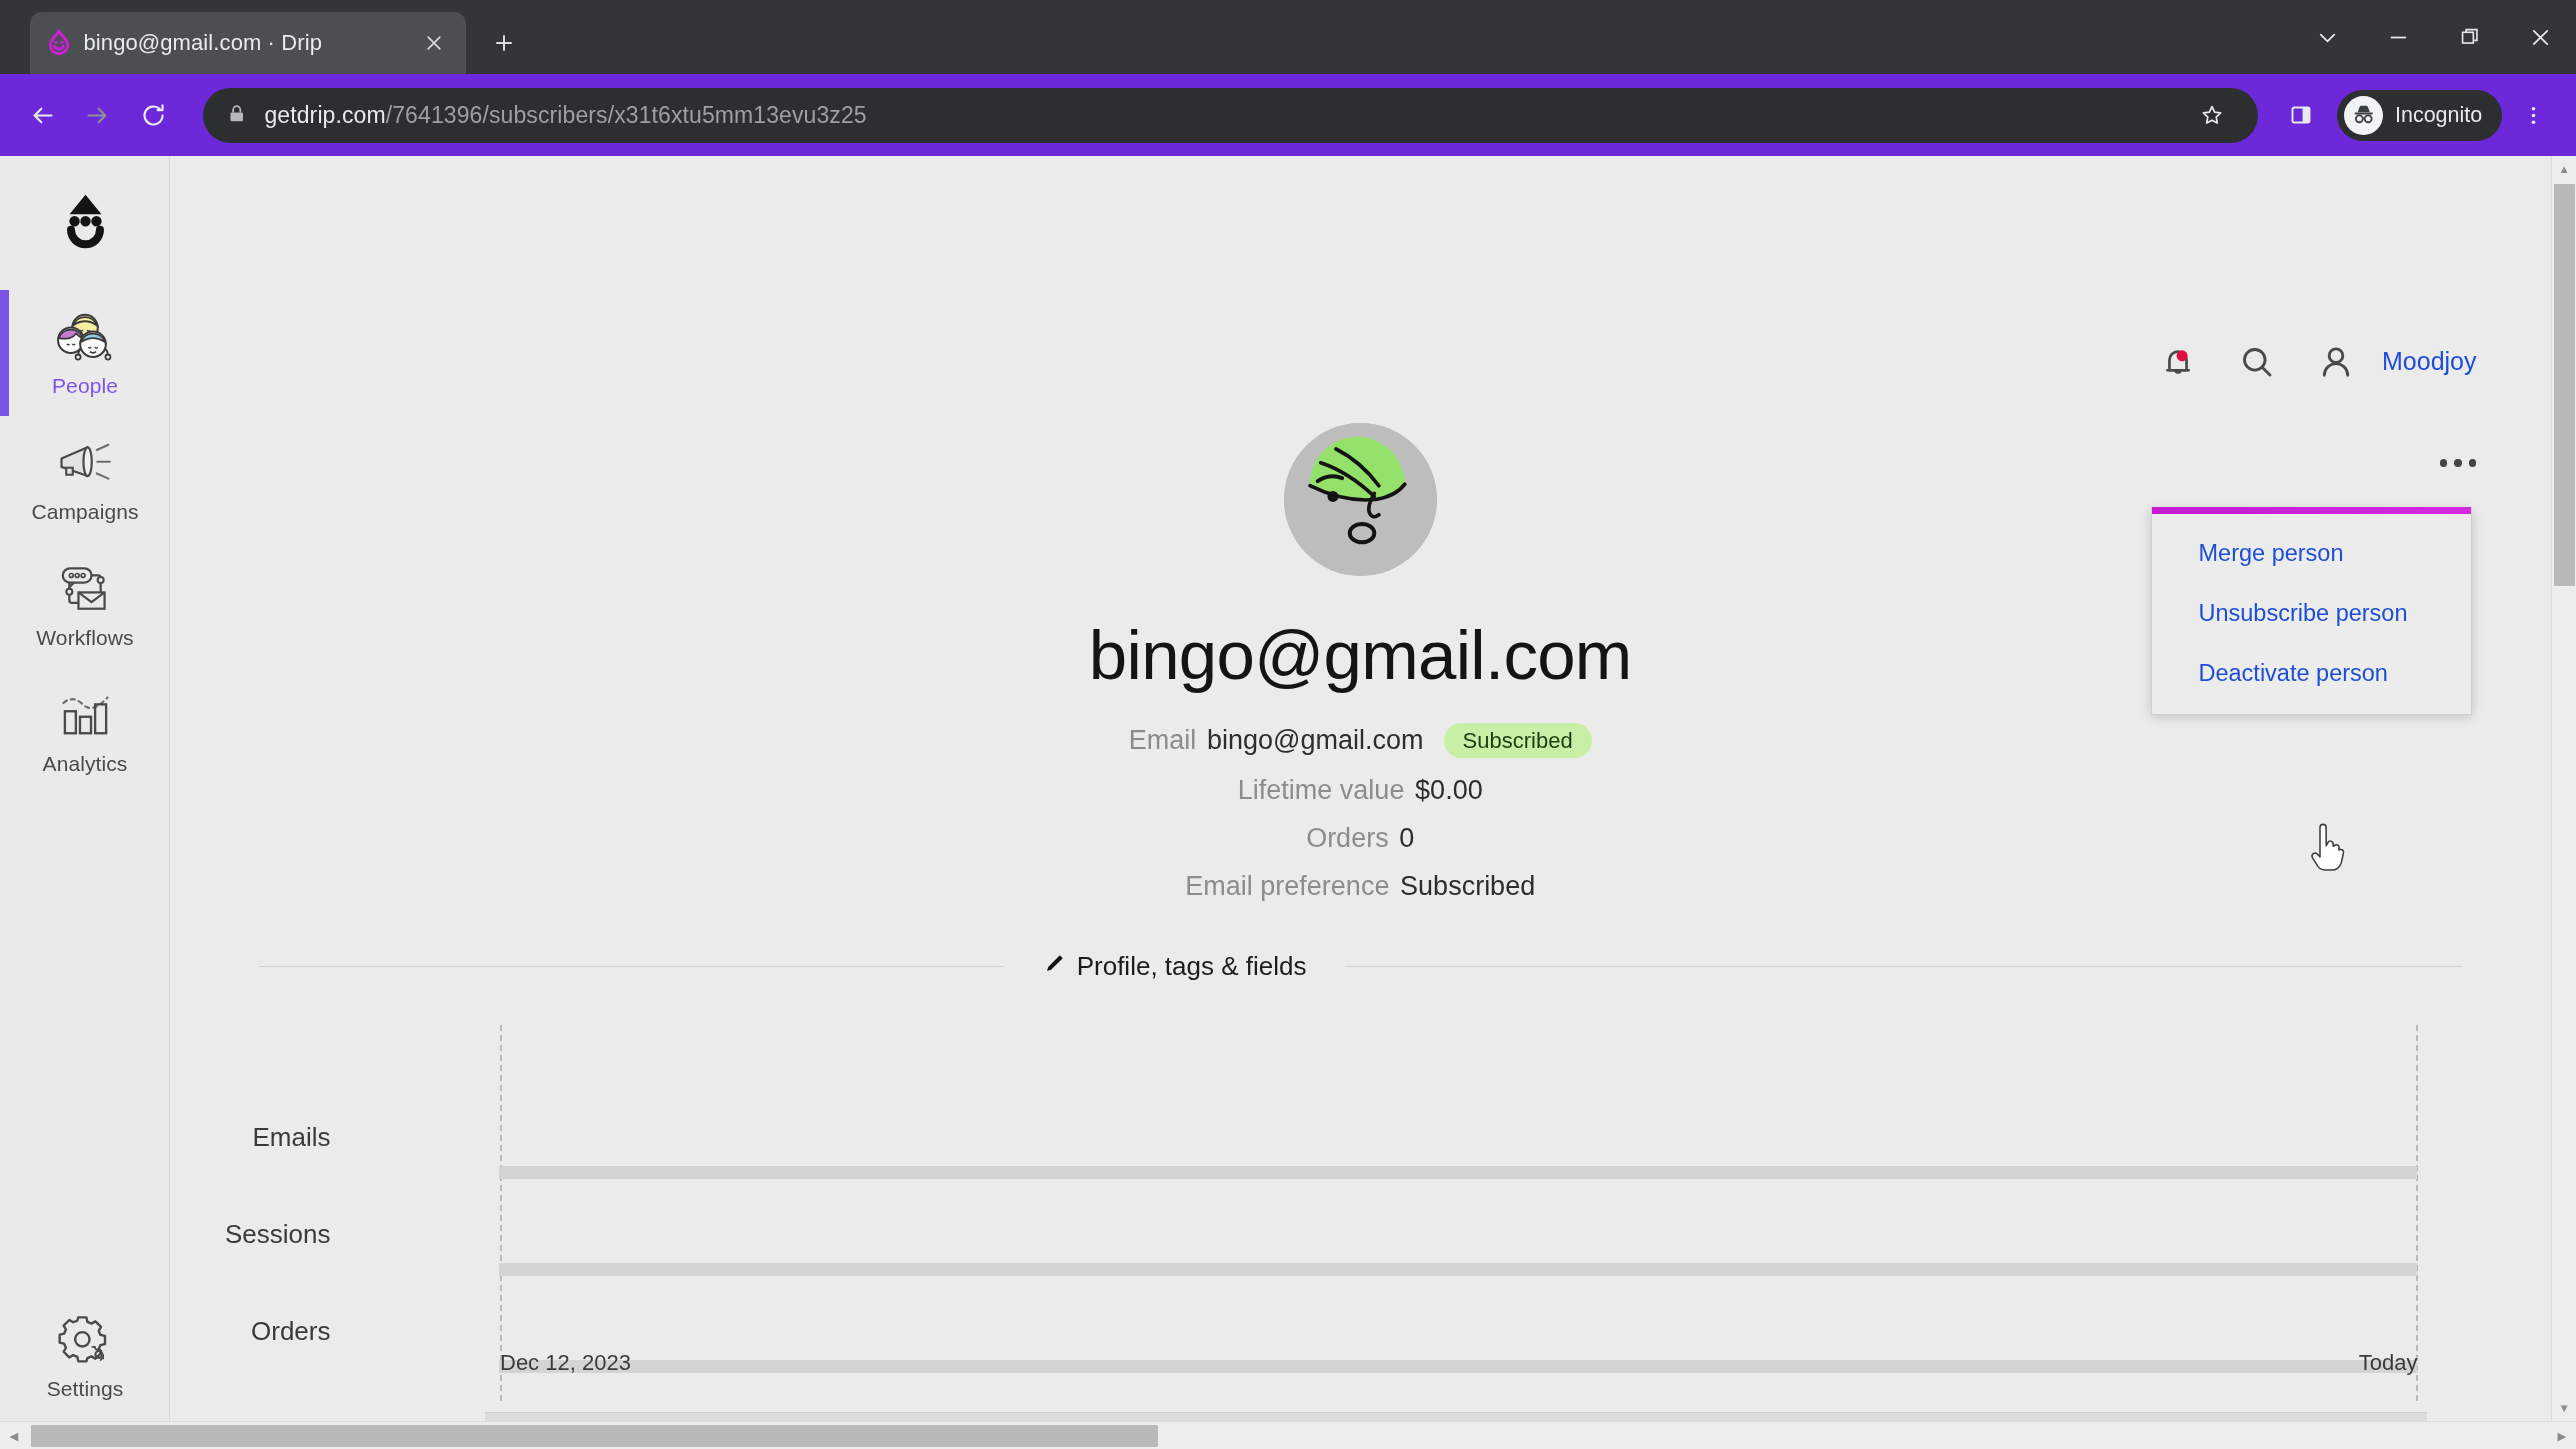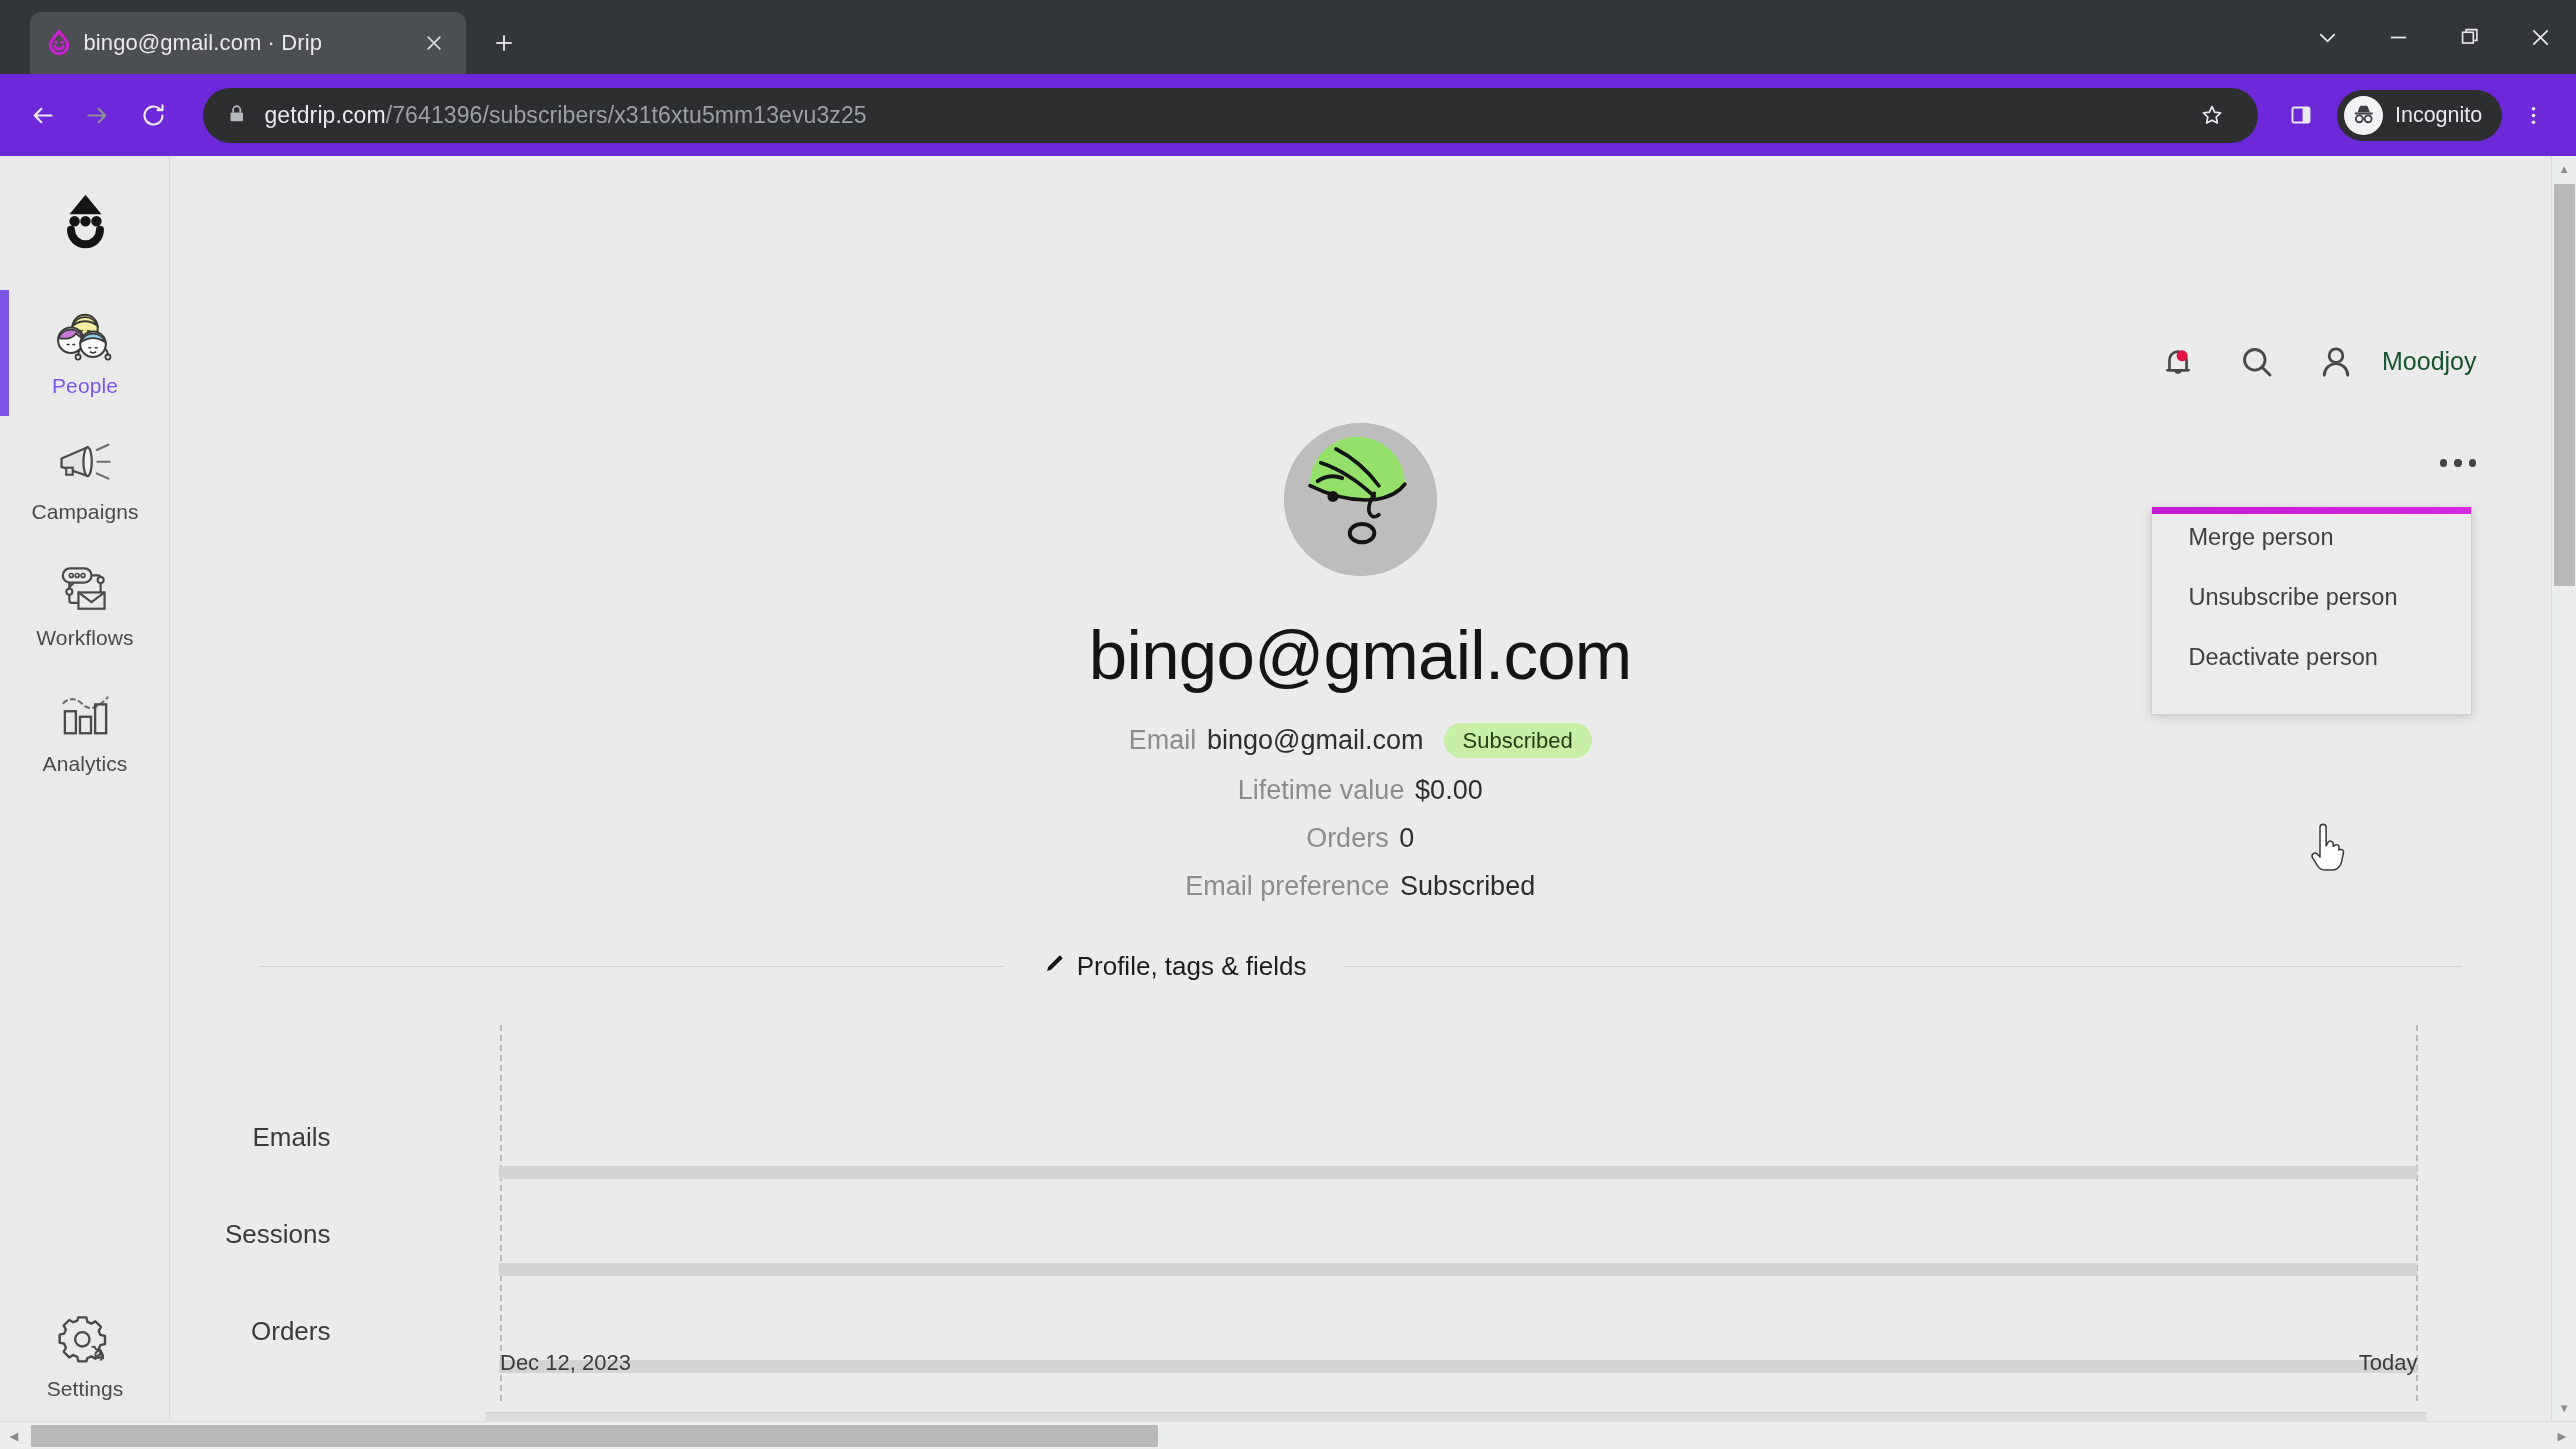--- a/index.html
+++ b/index.html
@@ -119,39 +119,39 @@
     overflow:hidden;
   }
 
   
   .page-header {
     position:absolute; right:74px; top:182px; display:flex;
     align-items:center; gap:32px;
   }
   .hdr-icon { width:47px; height:47px; display:flex; align-items:center;
     justify-content:center; position:relative; }
-  .hdr-name { font-size:25px; color:#14532d; margin-left:-9.4px; }
+  .hdr-name { font-size:25px; color:#1d4ed8; margin-left:-9.4px; }
 
   .kebab-btn {
     position:absolute; right:67px; top:287px; width:51px; height:40px;
     display:flex; align-items:center; justify-content:center; gap:7.4px;
   }
   .kebab-dot { width:7.4px; height:7.4px; border-radius:50%; background:#444; }
 
   
   #action-menu {
     position:absolute; right:79px; top:351px; width:321px;
     background:#ececec; border:0.7px solid #cfcfcf; border-top:none;
     box-shadow:0 3.4px 10.7px rgba(0,0,0,.17);
   }
   .menu-accent { height:6.7px; background:#cc1fd6;
     background:linear-gradient(90deg,#c41ad0,#d52ae0); }
   .menu-item {
-    height:60px; display:flex; padding:0 37px;
-    font-size:23.5px; color:#404040; white-space:nowrap;
+    height:60px; display:flex; align-items:center; padding:0 47px;
+    font-size:23.5px; color:#1d4ed8; white-space:nowrap;
   }
   .menu-item.sep { border-top:0.7px solid #d7d7d7; }
   .menu-item.hovered { background:#d4d4d4; }
   .menu-pad { height:10px; }
 
   
   #profile {
     position:absolute; left:0; right:0; top:267px; display:flex;
     flex-direction:column; align-items:center;
   }

